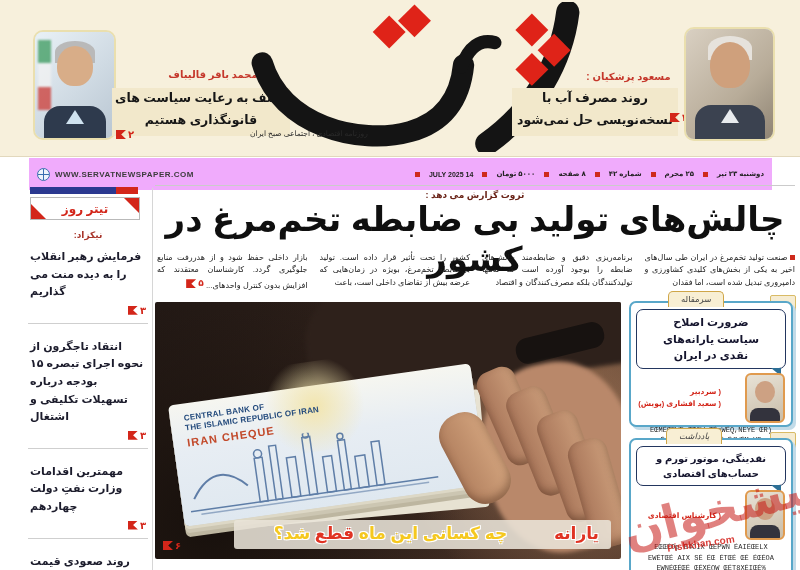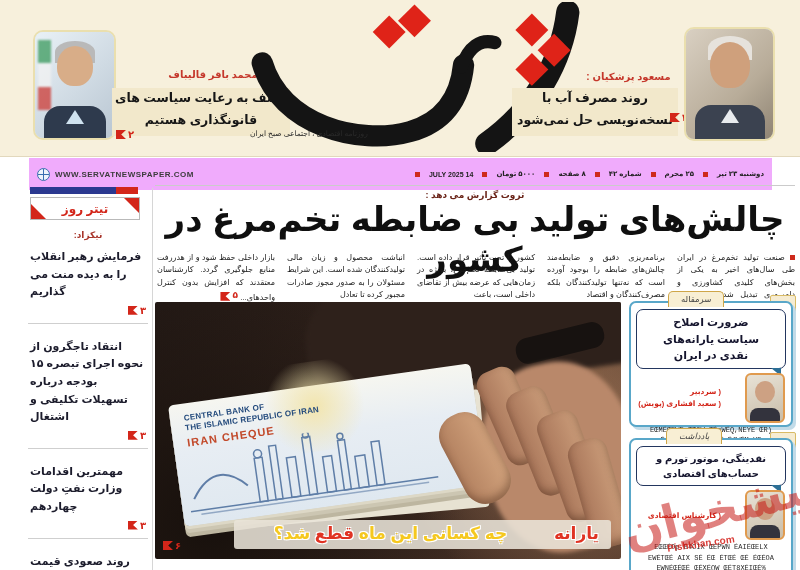--- a/index.html
+++ b/index.html
@@ -218,21 +218,20 @@
     </div>
   <div class="vline"></div>
 
   <div class="main-hairline"></div>
   <div class="lead-kicker">ثروت گزارش می دهد :</div>
   <div class="lead-headline">چالش‌های تولید بی ضابطه تخم‌مرغ در کشور</div>
   <div class="lead-cols" id="lead-cols">
       <div class="lead-col"><span class="redsq"></span> صنعت تولید تخم‌مرغ در ایران طی سال‌های اخیر به یکی از بخش‌های کلیدی کشاورزی و دامپروری تبدیل شده است، اما فقدان</div>
       <div class="lead-col">برنامه‌ریزی دقیق و ضابطه‌مند چالش‌های ضابطه را بوجود آورده است که نه‌تنها تولیدکنندگان بلکه مصرف‌کنندگان و اقتصاد</div>
       <div class="lead-col">کشور را تحت تأثیر قرار داده است. تولید بی‌ضابطه تخم‌مرغ، بویژه در زمان‌هایی که عرضه بیش از تقاضای داخلی است، باعث</div>
-      <div class="lead-col">انباشت محصول و زیان مالی تولیدکنندگان شده است. این شرایط مسئولان را به صدور مجوز صادرات مجبور کرده تا تعادل</div>
       <div class="lead-col">بازار داخلی حفظ شود و از هدررفت منابع جلوگیری گردد. کارشناسان معتقدند که افزایش بدون کنترل واحدهای... <span class="flag">
           <span class="flag-num">۵</span>
         </span></div>
     </div>
 
   <div class="photo">
     <div class="arm"></div>
     <div class="wrist"></div>
     <div class="palm"></div>
     <div class="note-under" style="left:30px;top:100px;width:300px;height:118px;transform:rotate(-5deg);"></div>

